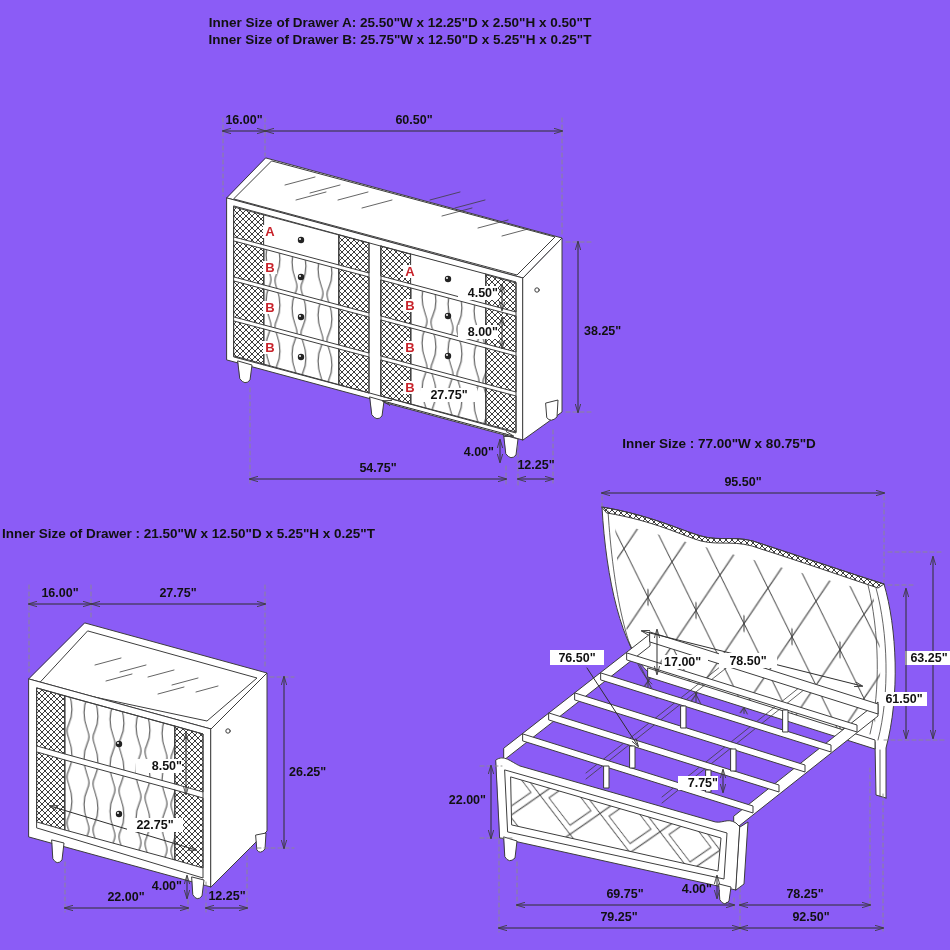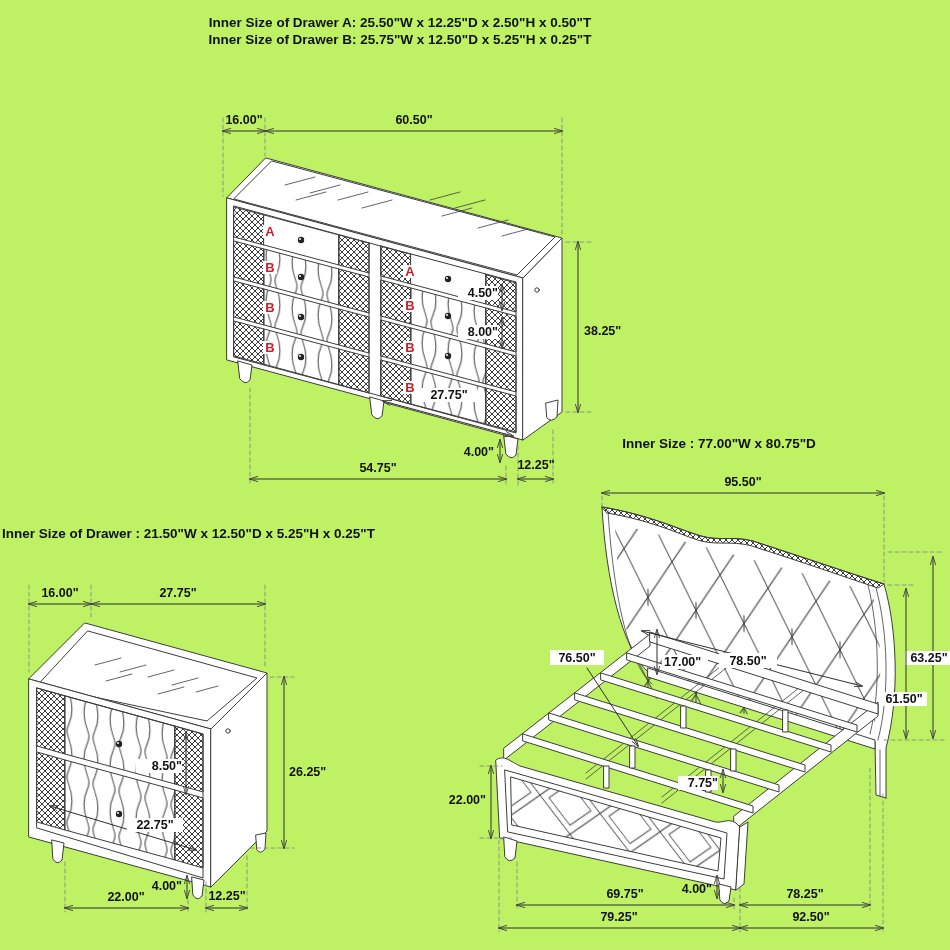--- a/index.html
+++ b/index.html
@@ -1,16 +1,16 @@
 <!DOCTYPE html>
 <html><head>
 <meta charset="utf-8">
 <style>
   html,body{margin:0;padding:0;background:#fff;}
-  .stage{position:relative;width:950px;height:950px;background:#bef264;overflow:hidden;}
+  .stage{position:relative;width:950px;height:950px;background:#8b5cf6;overflow:hidden;}
   svg{display:block;}
   svg *{vector-effect:none;}
   path,line,polygon,polyline,rect,circle,ellipse{stroke:#3d3d3d;stroke-width:1;fill:none;stroke-linecap:round;stroke-linejoin:round;}
   .w{fill:#fff;}
   .xh{fill:url(#xh);}
   .gob{fill:url(#gob);}
   .tuftf{fill:url(#tuft);stroke:none;}
   .fbdf{fill:url(#fbd);}
   .dash{stroke:#8a8a8a;stroke-dasharray:4 3;stroke-width:0.9;}
   .dim{stroke:#2e2e2e;stroke-width:1;}

